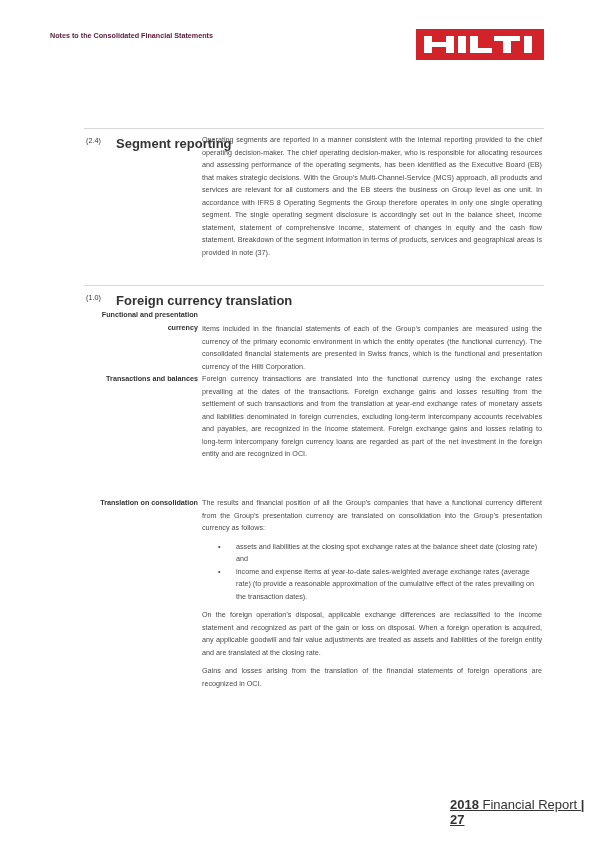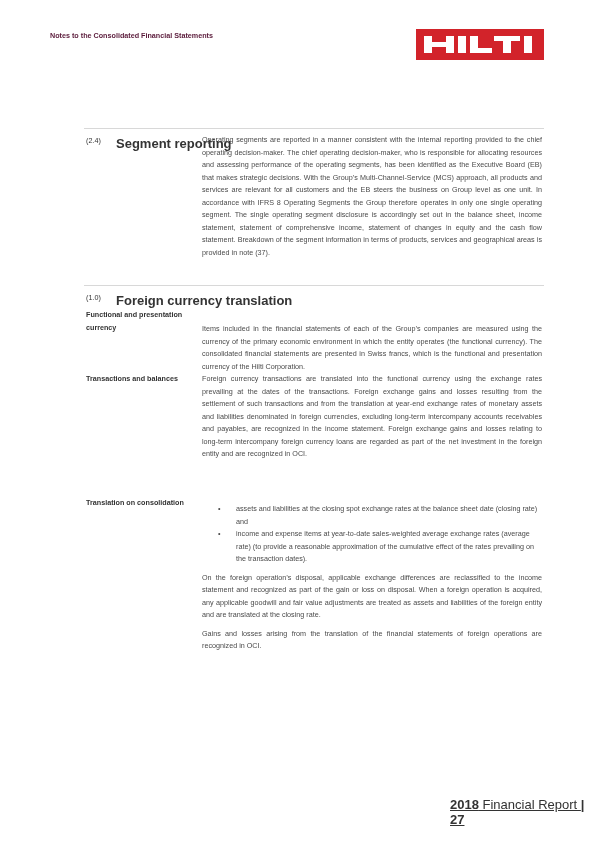--- a/index.html
+++ b/index.html
@@ -4,21 +4,21 @@
   <style>
     html, body { margin: 0; padding: 0; background: #ffffff; }
     body { width: 600px; height: 848px; position: relative; overflow: hidden;
       font-family: "Liberation Sans", sans-serif; color: #3a3a3a; }
     .header-title { position: absolute; left: 50px; top: 31px; font-size: 7.2px; font-weight: bold; color: #5a1a3a; letter-spacing: 0; }
     .logo { position: absolute; left: 416px; top: 29px; width: 128px; height: 31px; background: #d2232a; }
     .logo svg { position: absolute; left: 8px; top: 7px; }
     .rule { position: absolute; left: 84px; width: 460px; height: 1px; background: #d8d8d8; }
     .num { position: absolute; left: 86px; font-size: 7.2px; font-weight: normal; color: #333; }
     .topic { position: absolute; left: 116px; font-size: 13px; font-weight: bold; color: #333; }
-    .sub { position: absolute; left: 86px; width: 112px; font-size: 7.2px; font-weight: bold; color: #333; line-height: 12.5px; }
+    .sub { position: absolute; left: 86px; width: 112px; font-size: 7.2px; font-weight: bold; color: #333; line-height: 12.5px; text-align: right; }
     .body { position: absolute; left: 202px; width: 340px; font-size: 7.2px; line-height: 12.5px; text-align: justify; color: #4a4a4a; }
     .body p { margin: 0 0 6px 0; }
     .bullets { margin: 6px 0 6px 0; padding: 0; list-style: none; }
     .bullets li { position: relative; padding-left: 34px; margin-bottom: 0; text-align: left; }
     .bullets li .dot { position: absolute; left: 16px; top: 0; }
     .footer { position: absolute; left: 450px; top: 797px; font-size: 13px; color: #333; text-decoration: underline; }
     .footer .year, .footer .page { font-weight: bold; }
   </style>
 </head>
 <body>
@@ -66,20 +66,21 @@
     <p>Items included in the financial statements of each of the Group’s companies are measured using the currency of the primary economic environment in which the entity operates (the functional currency). The consolidated financial statements are presented in Swiss francs, which is the functional and presentation currency of the Hilti Corporation.</p>
   </div>
 
   <div class="sub" style="top:373px">Transactions and balances</div>
   <div class="body" style="top:373px">
     <p>Foreign currency transactions are translated into the functional currency using the exchange rates prevailing at the dates of the transactions. Foreign exchange gains and losses resulting from the settlement of such transactions and from the translation at year-end exchange rates of monetary assets and liabilities denominated in foreign currencies, excluding long-term intercompany accounts receivables and payables, are recognized in the income statement. Foreign exchange gains and losses relating to long-term intercompany foreign currency loans are regarded as part of the net investment in the foreign entity and are recognized in OCI.</p>
   </div>
 
   <div class="sub" style="top:497px">Translation on consolidation</div>
   <div class="body" style="top:497px">
+    <p>The results and financial position of all the Group’s companies that have a functional currency different from the Group’s presentation currency are translated on consolidation into the Group’s presentation currency as follows:</p>
     <ul class="bullets">
       <li>
         <span class="dot">•</span>
         <span>assets and liabilities at the closing spot exchange rates at the balance sheet date (closing rate) and</span>
       </li>
       <li>
         <span class="dot">•</span>
         <span>income and expense items at year-to-date sales-weighted average exchange rates (average rate) (to provide a reasonable approximation of the cumulative effect of the rates prevailing on the transaction dates).</span>
       </li>
     </ul>

